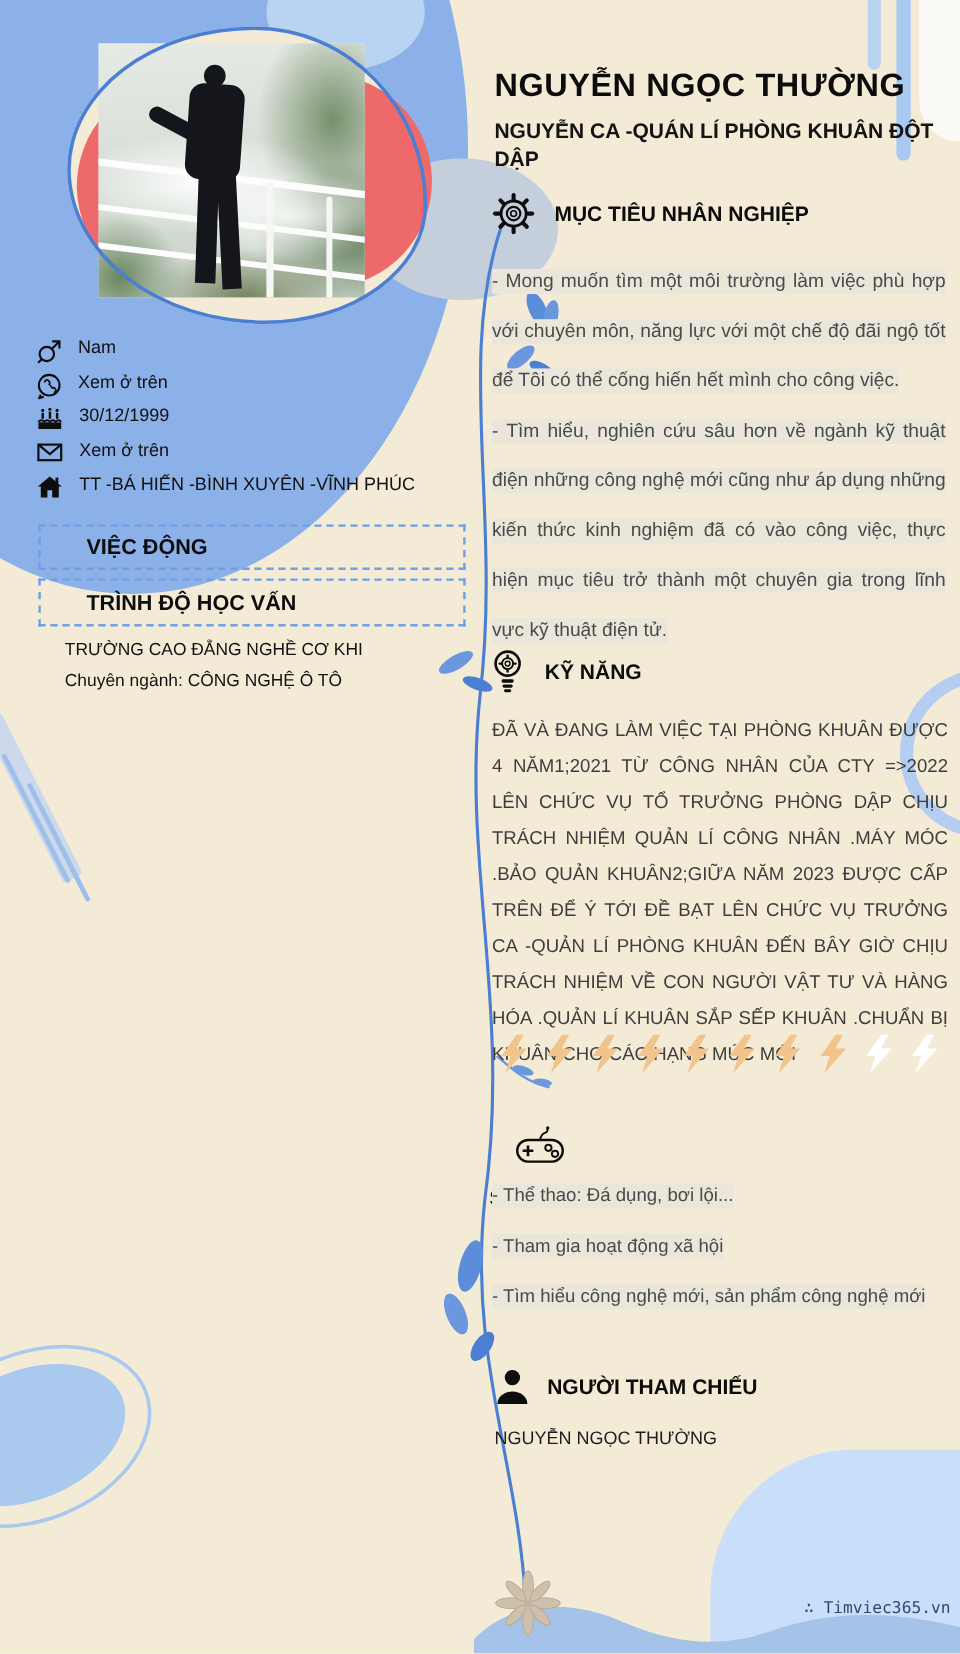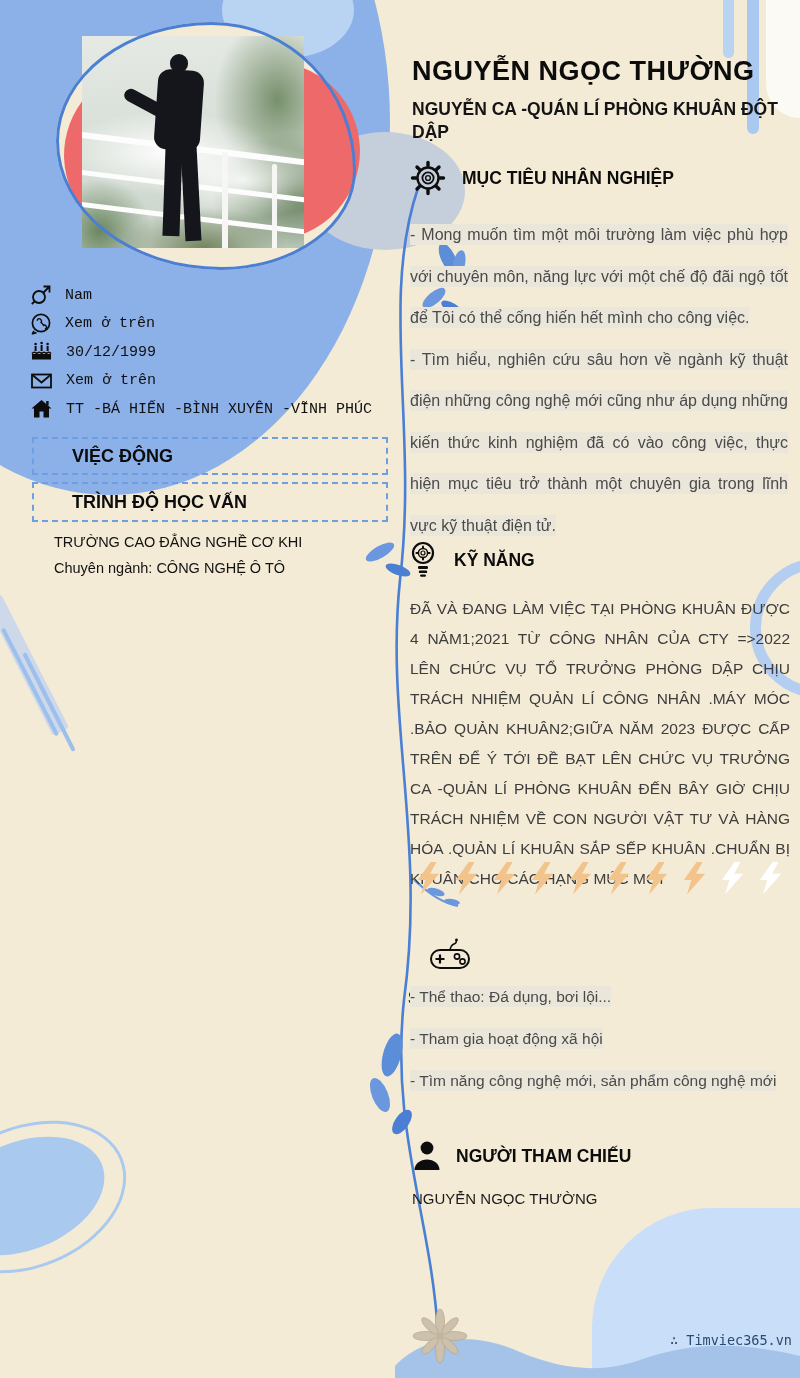--- a/index.html
+++ b/index.html
@@ -59,21 +59,21 @@
   .para{margin:0;text-align:justify;font-size:16px;line-height:41.5px;color:#4a4a4a;}
   .objective{left:410px;top:214px;width:378px;}
   .hl{background:#eae6da;padding:2px 0;box-decoration-break:clone;-webkit-box-decoration-break:clone;}
   .skills-text{left:410px;top:594px;width:380px;font-size:15.5px;line-height:30px;text-align:justify;color:#3d3d3d;margin:0;}
   .rating{left:410px;top:862px;display:flex;gap:1px;}
   .hobbies{left:410px;top:976px;width:380px;}
   .hobbies .para{line-height:42px;font-size:15.5px;}
   .ref-name{left:412px;top:1190px;font-size:15px;color:#1c1c1c;}
 
   .info{left:30px;top:281px;}
-  .info-row{display:flex;align-items:center;gap:13px;height:28.5px;font-size:15px;color:#101010;font-family:Liberation Mono, monospace;}
+  .info-row{display:flex;align-items:flex-start;gap:13px;height:28.5px;font-size:15px;color:#101010;}
   .dash-box{left:32px;width:356px;border:2px dashed #6f9fe3;box-sizing:border-box;
             font-size:18px;font-weight:bold;color:#0c0c0c;display:flex;align-items:center;padding-left:38px;}
   .box-act{top:437px;height:38px;}
   .box-edu{top:482px;height:40px;}
   .edu{left:30px;top:530px;font-size:14.5px;line-height:25.5px;color:#121212;margin-left:24px;}
 
   .watermark{left:598px;top:1332px;width:194px;text-align:right;
              font-family:"DejaVu Sans Mono",monospace;font-size:13.5px;color:#2a4a73;}
   svg{display:block;}
 </style>
@@ -311,21 +311,21 @@
           <path d="M11,16.5 L11,25.5 M6.5,21 L15.5,21" stroke="#0d0d0d" stroke-width="2.2"></path>
           <circle cx="28" cy="18.5" r="2.6" stroke="#0d0d0d" stroke-width="1.6" fill="none"></circle>
           <circle cx="33.5" cy="23.5" r="2.6" stroke="#0d0d0d" stroke-width="1.6" fill="none"></circle>
         </svg>
     </span>
     <span>SỞ THÍCH</span>
   </div>
   <div class="abs hobbies">
     <p class="para"><span class="hl">- Thể thao: Đá dụng, bơi lội...</span></p>
     <p class="para"><span class="hl">- Tham gia hoạt động xã hội</span></p>
-    <p class="para"><span class="hl">- Tìm năng công nghệ mới, sản phẩm công nghệ mới</span></p>
+    <p class="para"><span class="hl">- Tìm hiểu công nghệ mới, sản phẩm công nghệ mới</span></p>
   </div>
 
   <div class="abs sec-head sec-ref">
     <span>
       <svg width="30" height="32" viewBox="0 0 30 32">
           <circle cx="15" cy="8" r="6.4" fill="#0d0d0d"></circle>
           <path d="M2.5,30 a12.5,10.5 0 0 1 25,0 z" fill="#0d0d0d"></path>
         </svg>
     </span>
     <span>NGƯỜI THAM CHIẾU</span>

